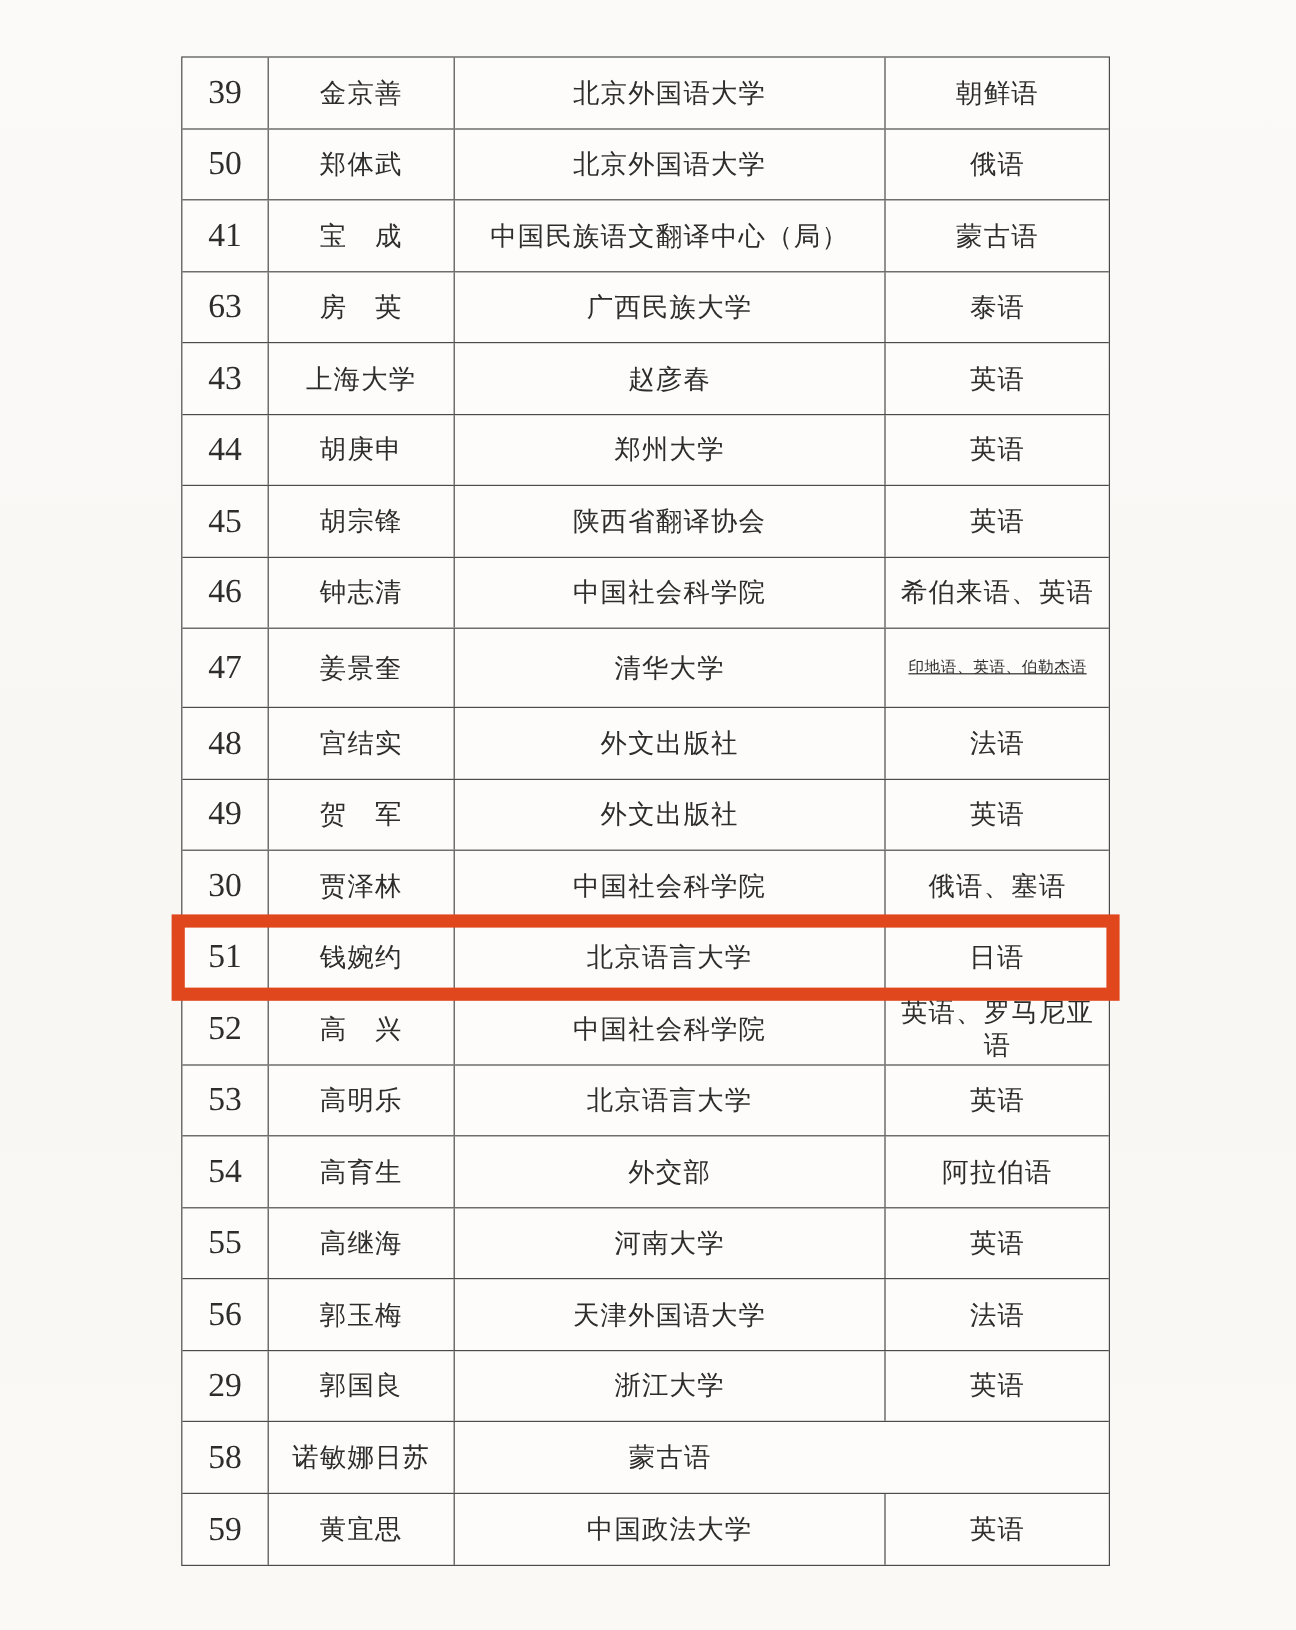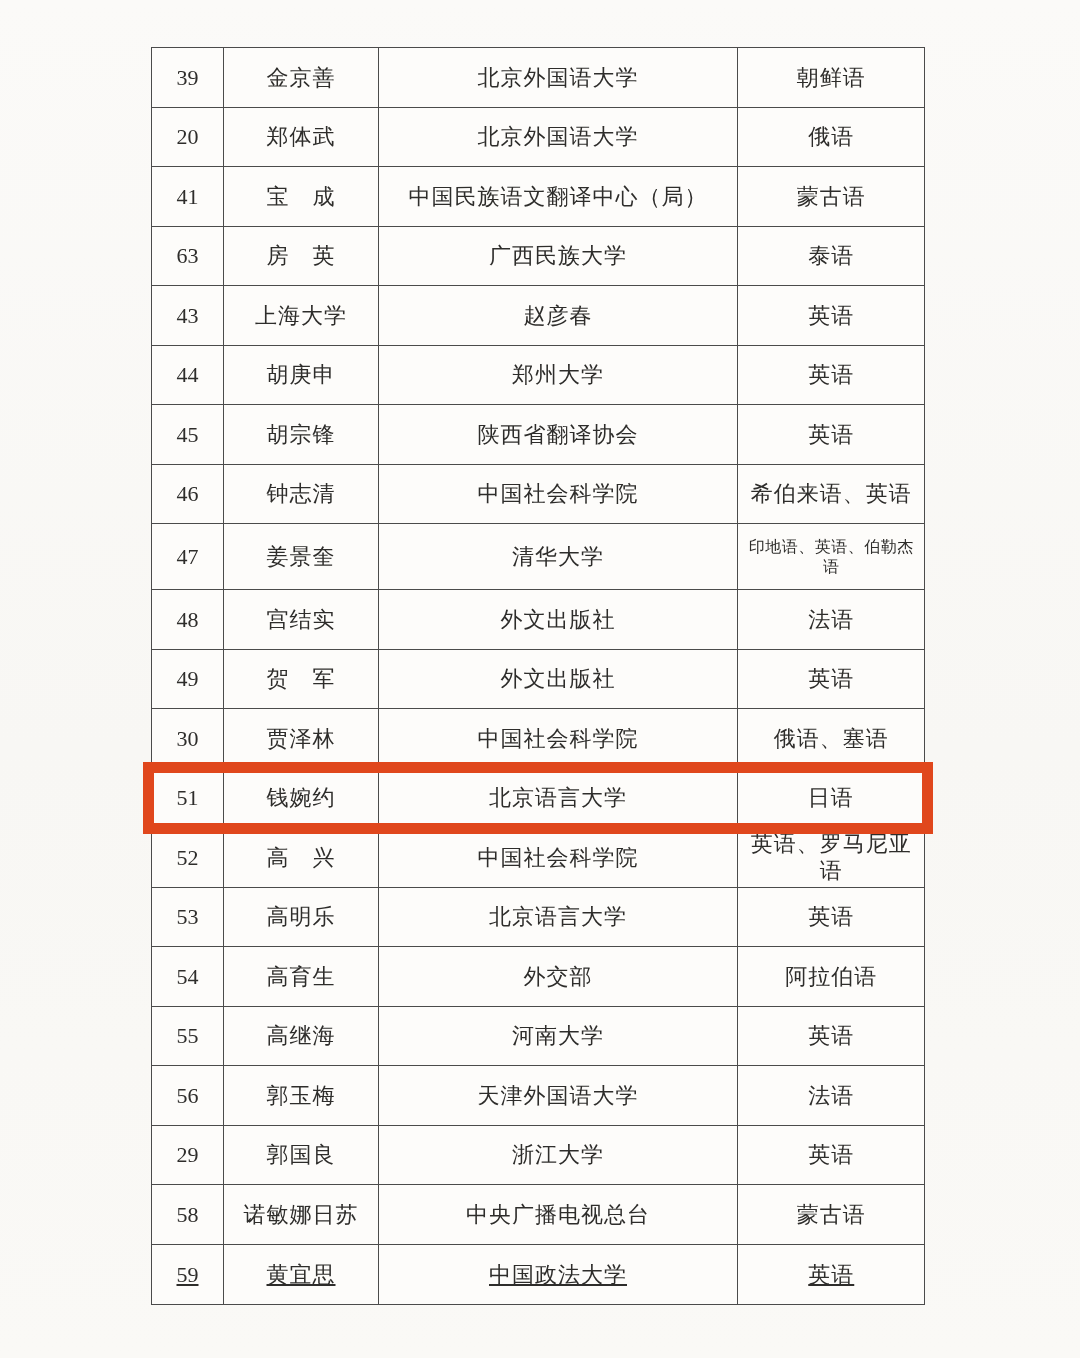--- a/index.html
+++ b/index.html
@@ -25,41 +25,41 @@
     border: 1.5px solid var(--line);
     background: #fdfcfa;
   }
   .row {
     display: grid;
     grid-template-columns: 72px 155px 359px 186.5px;
     height: 59.5px;
     border-bottom: 1.5px solid var(--line);
     position: relative;
   }
-  .row:last-child { border-bottom: none; text-decoration: underline; }
+  .row:last-child { border-bottom: none; }
   .row.tall { height: 66px; }
   .cell {
     display: flex;
     align-items: center;
     justify-content: center;
     text-align: center;
     border-right: 1.5px solid var(--line);
     font-size: 22px;
     letter-spacing: 1px;
     line-height: 1.25;
     padding: 2px 6px;
     overflow: hidden;
   }
   .cell:last-child { border-right: none; }
   .cell.c0 {
-    font-size: 22px;
+    font-size: 28px;
     letter-spacing: 0;
     font-family: "Liberation Serif", "DejaVu Serif", serif;
   }
-  .cell.small { font-size: 16px; letter-spacing: 0.5px; }
+  .cell.small { font-size: 13px; letter-spacing: 0.5px; text-decoration: underline; }
   .hl {
     position: absolute;
     left: -9px;
     right: -9px;
     top: -7px;
     bottom: -7px;
     border: 11px solid var(--hl);
     z-index: 5;
     pointer-events: none;
   }
@@ -69,21 +69,21 @@
 
 <div class="page">
   <div class="table" id="table">
       <div class="row">
         <div class="cell c0">39</div>
         <div class="cell c1">金京善</div>
         <div class="cell c2">北京外国语大学</div>
         <div class="cell c3">朝鲜语</div>
       </div>
       <div class="row">
-        <div class="cell c0">20</div>
+        <div class="cell c0">50</div>
         <div class="cell c1">郑体武</div>
         <div class="cell c2">北京外国语大学</div>
         <div class="cell c3">俄语</div>
       </div>
       <div class="row">
         <div class="cell c0">41</div>
         <div class="cell c1">宝　成</div>
         <div class="cell c2">中国民族语文翻译中心（局）</div>
         <div class="cell c3">蒙古语</div>
       </div>
@@ -180,21 +180,20 @@
       </div>
       <div class="row">
         <div class="cell c0">29</div>
         <div class="cell c1">郭国良</div>
         <div class="cell c2">浙江大学</div>
         <div class="cell c3">英语</div>
       </div>
       <div class="row">
         <div class="cell c0">58</div>
         <div class="cell c1">诺敏娜日苏</div>
-        <div class="cell c2">中央广播电视总台</div>
         <div class="cell c3">蒙古语</div>
       </div>
       <div class="row">
         <div class="cell c0">59</div>
         <div class="cell c1">黄宜思</div>
         <div class="cell c2">中国政法大学</div>
         <div class="cell c3">英语</div>
       </div>
     </div>
 </div>

